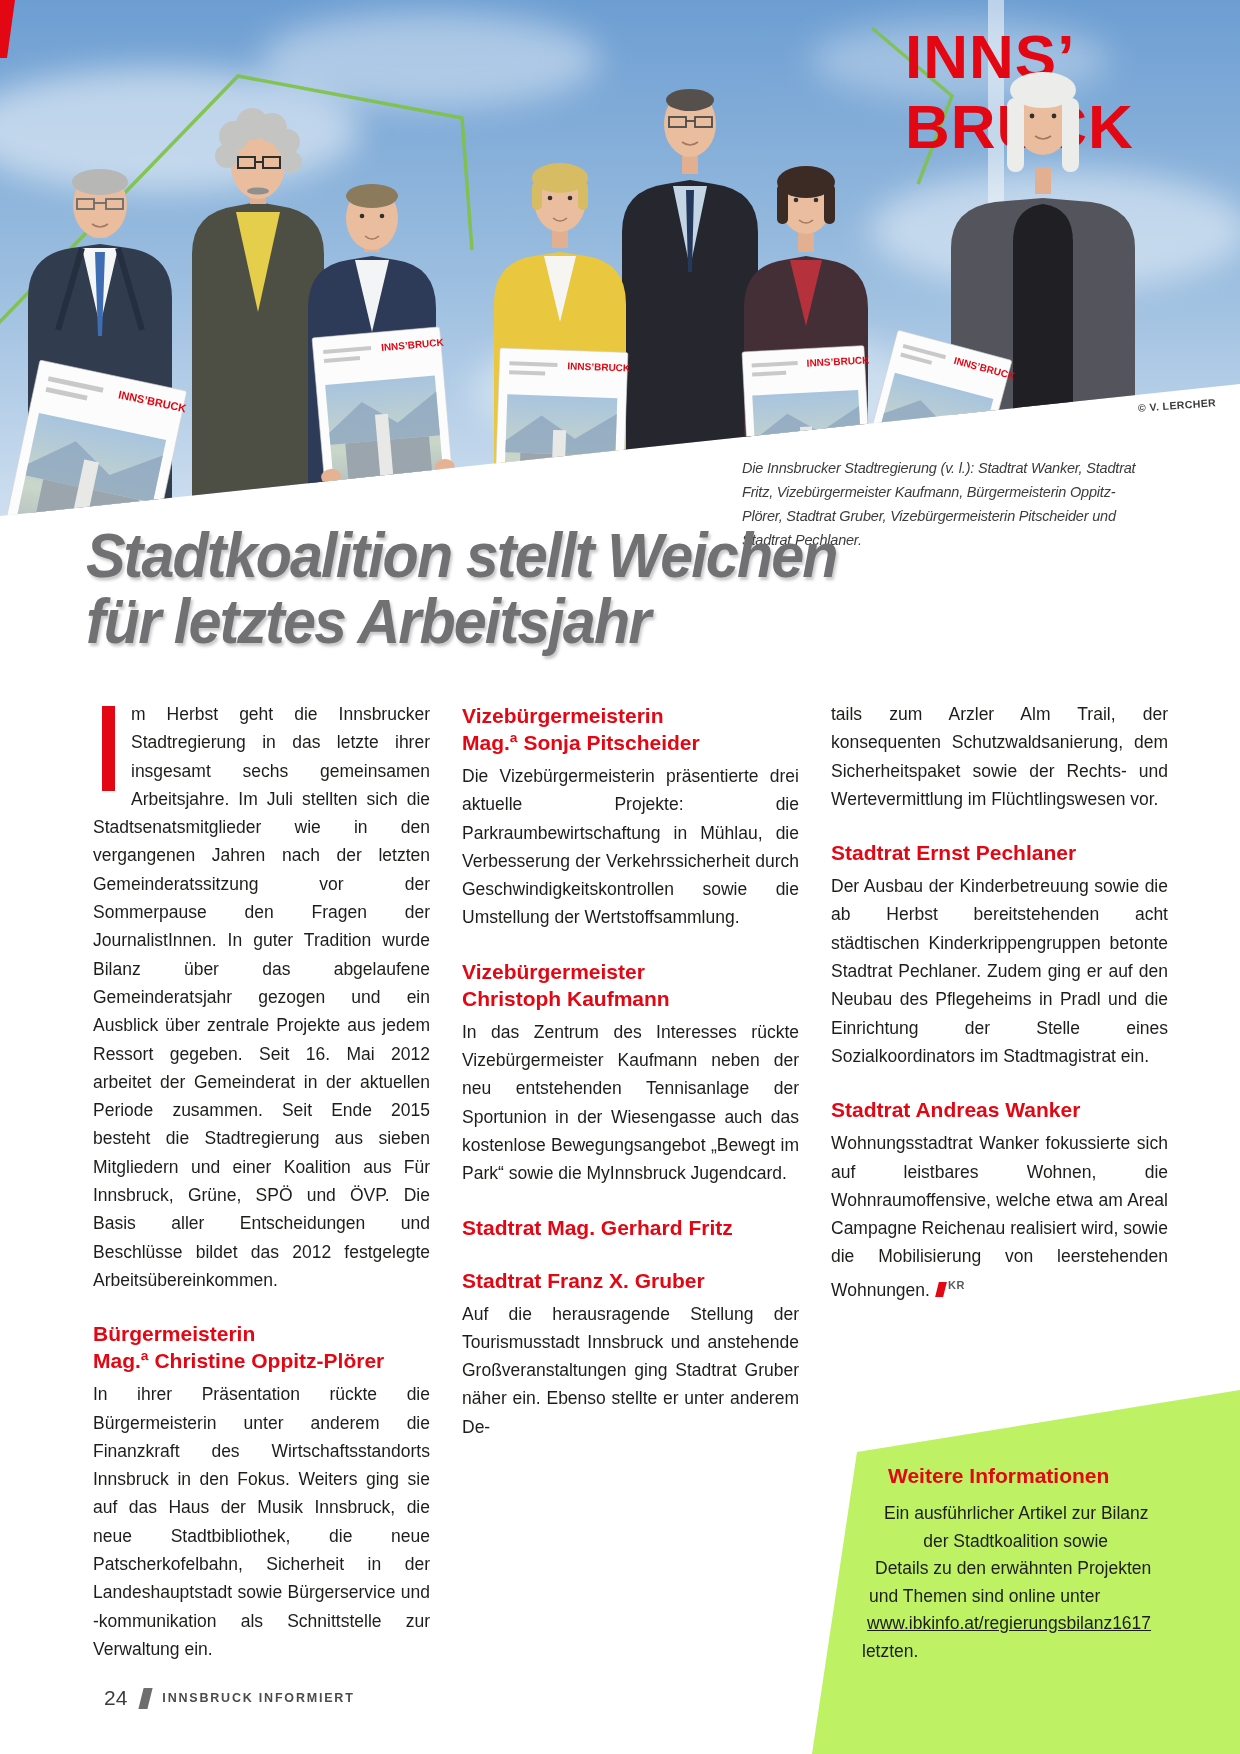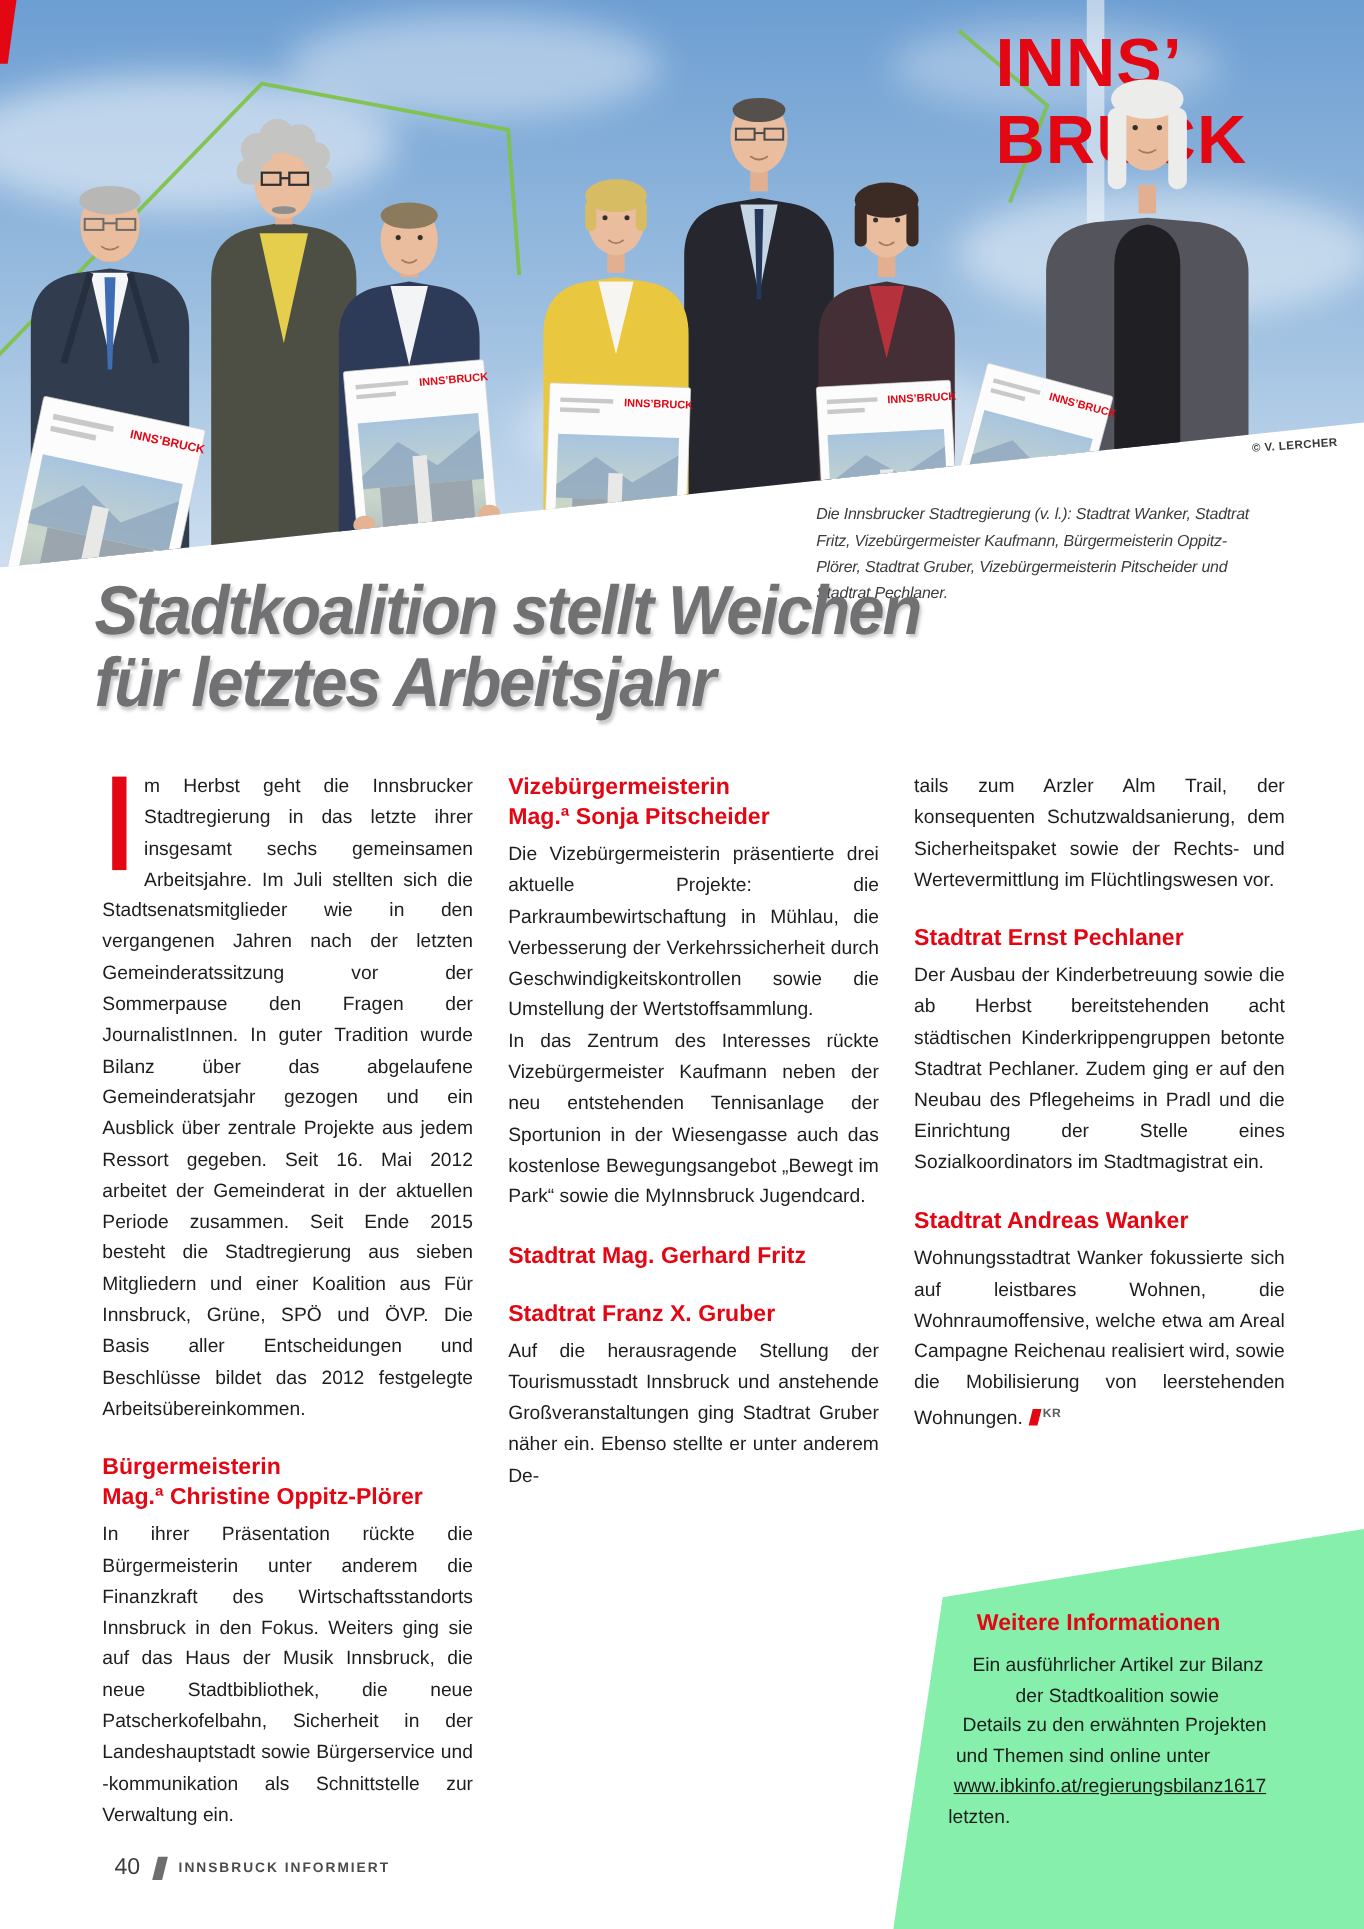--- a/index.html
+++ b/index.html
@@ -31,21 +31,21 @@
   .rhead{color:#e30613;font-weight:bold;font-size:21px;line-height:27px;margin:26px 0 6px;}
   .col .rhead:first-child{margin-top:2px;}
   .dropcap{float:left;width:13px;height:85px;background:#e30613;margin:6px 16px 3px 9px;
            color:transparent;overflow:hidden;font-size:60px;line-height:85px;}
   .endslash{display:inline-block;width:8px;height:15px;background:#e30613;
             transform:skewX(-14deg);margin:0 3px 0 7px;vertical-align:-1px;}
   sup.kr{font-size:11px;color:#5a5a5a;font-weight:bold;letter-spacing:.5px;}
 
   
   .infobox{position:absolute;left:760px;top:1378px;width:480px;height:376px;
-           background:#86efac;
+           background:#bef264;
            clip-path:polygon(97px 74px,480px 12px,480px 376px,52px 376px);}
   .infobox .ib-title{position:absolute;left:128px;top:86px;color:#e30613;
            font-weight:bold;font-size:21px;}
   .infobox .ib-body{position:absolute;left:0;top:122px;font-size:17.5px;
            line-height:27.5px;color:#1d1d1b;}
   .ib-line{white-space:nowrap;}
   .ib0{margin-left:124px;} .ib1{margin-left:120px;text-align:center;} .ib2{margin-left:115px;}
   .ib3{margin-left:109px;} .ib4{margin-left:107px;} .ib5{margin-left:102px;}
   .ib-link{color:#1d1d1b;text-decoration:underline;}
 
@@ -269,20 +269,24 @@
     </h3>
     <p class="body">In ihrer Präsentation rückte die Bürgermeisterin unter anderem die Finanzkraft des Wirtschaftsstandorts Innsbruck in den Fokus. Weiters ging sie auf das Haus der Musik Innsbruck, die neue Stadtbibliothek, die neue Patscherkofelbahn, Sicherheit in der Landeshauptstadt sowie Bürgerservice und -kommunikation als Schnittstelle zur Verwaltung ein.</p>
   </div>
 
   <div class="col col2">
     <h3 class="rhead">
       <span>Vizebürgermeisterin</span><br>
       <span>Mag.ª Sonja Pitscheider</span>
     </h3>
     <p class="body">Die Vizebürgermeisterin präsentierte drei aktuelle Projekte: die Parkraumbewirtschaftung in Mühlau, die Verbesserung der Verkehrssicherheit durch Geschwindigkeitskontrollen sowie die Umstellung der Wertstoffsammlung.</p>
+    <h3 class="rhead">
+      <span>Vizebürgermeister</span><br>
+      <span>Christoph Kaufmann</span>
+    </h3>
     <p class="body">In das Zentrum des Interesses rückte Vizebürgermeister Kaufmann neben der neu entstehenden Tennisanlage der Sportunion in der Wiesengasse auch das kostenlose Bewegungsangebot „Bewegt im Park“ sowie die MyInnsbruck Jugendcard.</p>
     <h3 class="rhead">Stadtrat Mag. Gerhard Fritz</h3>
     <h3 class="rhead">Stadtrat Franz X. Gruber</h3>
     <p class="body">Auf die herausragende Stellung der Tourismusstadt Innsbruck und anstehende Großveranstaltungen ging Stadtrat Gruber näher ein. Ebenso stellte er unter anderem De-</p>
   </div>
 
   <div class="col col3">
     <p class="body">tails zum Arzler Alm Trail, der konsequenten Schutzwaldsanierung, dem Sicherheitspaket sowie der Rechts- und Wertevermittlung im Flüchtlingswesen vor.</p>
     <h3 class="rhead">Stadtrat Ernst Pechlaner</h3>
     <p class="body">Der Ausbau der Kinderbetreuung sowie die ab Herbst bereitstehenden acht städtischen Kinderkrippengruppen betonte Stadtrat Pechlaner. Zudem ging er auf den Neubau des Pflegeheims in Pradl und die Einrichtung der Stelle eines Sozialkoordinators im Stadtmagistrat ein.</p>
@@ -298,18 +302,18 @@
       <div class="ib-line ib0">Ein ausführlicher Artikel zur Bilanz</div>
       <div class="ib-line ib1">der Stadtkoalition sowie</div>
       <div class="ib-line ib2">Details zu den erwähnten Projekten</div>
       <div class="ib-line ib3">und Themen sind online unter</div>
       <div class="ib-line ib4"><a href="#" class="ib-link">www.ibkinfo.at/regierungsbilanz1617</a></div>
       <div class="ib-line ib5">letzten.</div>
     </div>
   </div>
 
   <div class="footer">
-    <span class="pgnum">40</span>
+    <span class="pgnum">24</span>
     <span class="fslash"></span>
     <span class="brand">INNSBRUCK INFORMIERT</span>
   </div>
 
 </div>
 
 </body></html>

